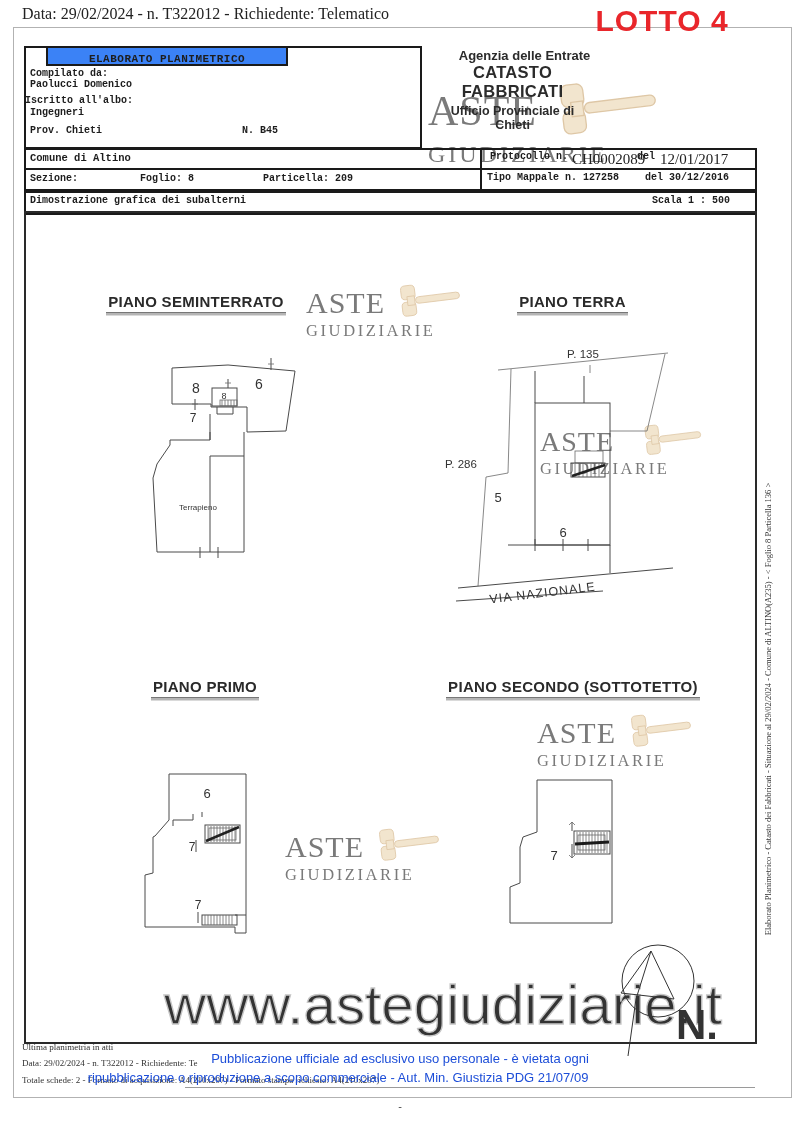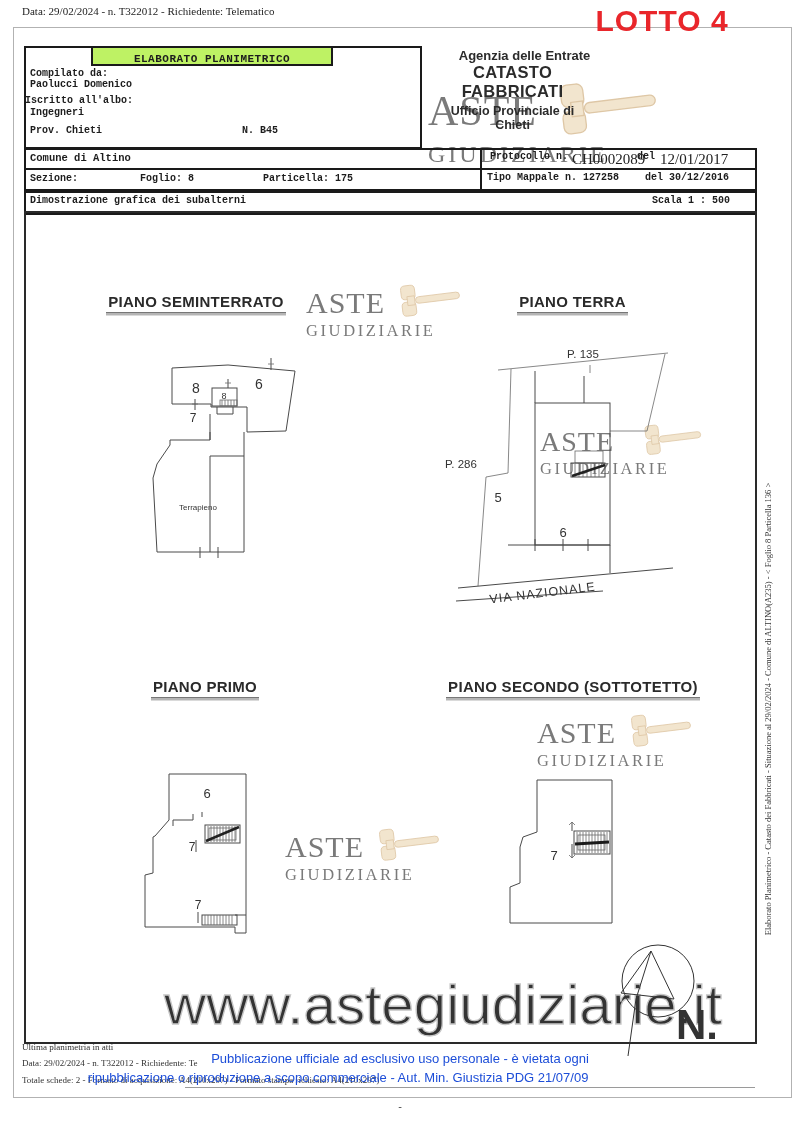--- a/index.html
+++ b/index.html
@@ -25,21 +25,21 @@
   .vtext{font-family:"Liberation Serif",serif;font-size:8.5px;color:#333;white-space:nowrap;
          transform:rotate(-90deg);transform-origin:0 0;text-align:center;}
 </style>
 </head>
 <body>
 
 <div id="page">
 
   <div class="abs" style="left:13px;top:27px;width:777px;height:1069px;border:1px solid #b2b2b2;"></div>
 
-  <div class="abs serifv" style="left:22px;top:5px;font-size:11px;">Data: 29/02/2024 - n. T322012 - Richiedente: Telematico</div>
+  <div class="abs serifv" style="left:22px;top:5px;font-size:16px;">Data: 29/02/2024 - n. T322012 - Richiedente: Telematico</div>
 
   <div class="abs" style="left:586px;top:4px;width:152px;font-size:30px;font-weight:bold;color:#e9262b;letter-spacing:1px;text-align:center;z-index:3;">LOTTO 4</div>
 
   <div class="abs wm wm-big" style="left:428px;top:82px;">
     <span class="w1">ASTE</span>
     <span class="gavel">
       <svg width="120" height="58" viewBox="0 0 88 44">
           <g fill="#f2e4cc" stroke="#ddc5a2" stroke-width="1">
         <rect x="30" y="16" width="54" height="8" rx="4" transform="rotate(-7 30 20)"></rect>
         <rect x="12" y="2" width="17" height="17" rx="5" transform="rotate(-7 20 10)"></rect>
@@ -105,21 +105,21 @@
         <rect x="12" y="2" width="17" height="17" rx="5" transform="rotate(-7 20 10)"></rect>
         <rect x="14" y="22" width="17" height="17" rx="5" transform="rotate(-7 22 30)"></rect>
         <rect x="20" y="15" width="9" height="11" transform="rotate(-7 24 20)"></rect>
           </g>
         </svg>
     </span>
     <div class="w2">GIUDIZIARIE</div>
   </div>
 
   <div class="abs box" style="left:24px;top:46px;width:394px;height:99px;z-index:1;"></div>
-  <div class="abs box" style="left:46px;top:46px;width:238px;height:16px;z-index:2;background:#bef264;text-align:center;margin-left:45px;">
+  <div class="abs box" style="left:46px;top:46px;width:238px;height:16px;z-index:2;background:#3b82f6;text-align:center;">
     <span class="mono" style="font-size:11px;letter-spacing:.5px;line-height:16px;">ELABORATO PLANIMETRICO</span>
   </div>
   <div class="abs mono" style="left:30px;top:68px;z-index:2;">Compilato da:</div>
   <div class="abs mono" style="left:30px;top:79px;z-index:2;">Paolucci Domenico</div>
   <div class="abs mono" style="left:18px;top:95px;z-index:2;margin-left:7px;">Iscritto all'albo:</div>
   <div class="abs mono" style="left:30px;top:107px;z-index:2;">Ingegneri</div>
   <div class="abs mono" style="left:30px;top:125px;z-index:2;">Prov. Chieti</div>
   <div class="abs mono" style="left:210px;top:125px;z-index:2;padding-left:32px;">N. B45</div>
 
   <div class="abs" style="left:420px;top:48px;width:185px;text-align:center;z-index:2;color:#2b2b2b;">
@@ -127,21 +127,21 @@
     <div style="font-size:16.5px;font-weight:bold;letter-spacing:.3px;">CATASTO FABBRICATI</div>
     <div style="font-size:12.5px;font-weight:bold;margin-top:3px;">Ufficio Provinciale di</div>
     <div style="font-size:12.5px;font-weight:bold;">Chieti</div>
   </div>
 
   <div class="abs box" style="left:24px;top:148px;width:729px;height:41px;z-index:1;"></div>
   <div class="abs" style="left:24px;top:168px;width:731px;height:1.5px;background:#1a1a1a;z-index:1;"></div>
   <div class="abs mono" style="left:30px;top:152px;font-size:10.5px;z-index:2;">Comune di Altino</div>
   <div class="abs mono" style="left:30px;top:173px;z-index:2;">Sezione:</div>
   <div class="abs mono" style="left:140px;top:173px;z-index:2;">Foglio: 8</div>
-  <div class="abs mono" style="left:263px;top:173px;z-index:2;">Particella: 175</div>
+  <div class="abs mono" style="left:263px;top:173px;z-index:2;">Particella: 209</div>
 
   <div class="abs" style="left:480px;top:148px;width:273px;height:41px;border-left:2px solid #1a1a1a;z-index:1;"></div>
   <div class="abs mono" style="left:490px;top:151px;z-index:2;">Protocollo n.</div>
   <div class="abs serifv" style="left:572px;top:151px;z-index:2;">CH0002089</div>
   <div class="abs mono" style="left:637px;top:151px;z-index:2;">del</div>
   <div class="abs serifv" style="left:660px;top:151px;z-index:2;">12/01/2017</div>
   <div class="abs mono" style="left:487px;top:172px;z-index:2;">Tipo Mappale n. 127258</div>
   <div class="abs mono" style="left:645px;top:172px;z-index:2;">del 30/12/2016</div>
 
   <div class="abs box" style="left:24px;top:189px;width:729px;height:22px;z-index:1;"></div>

